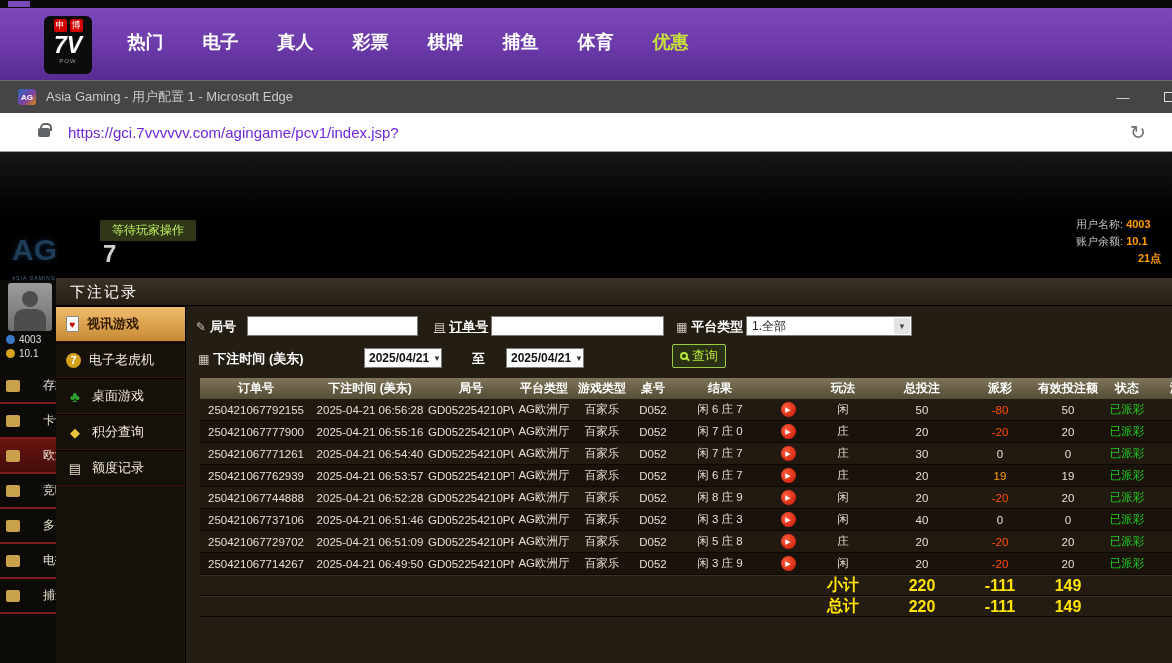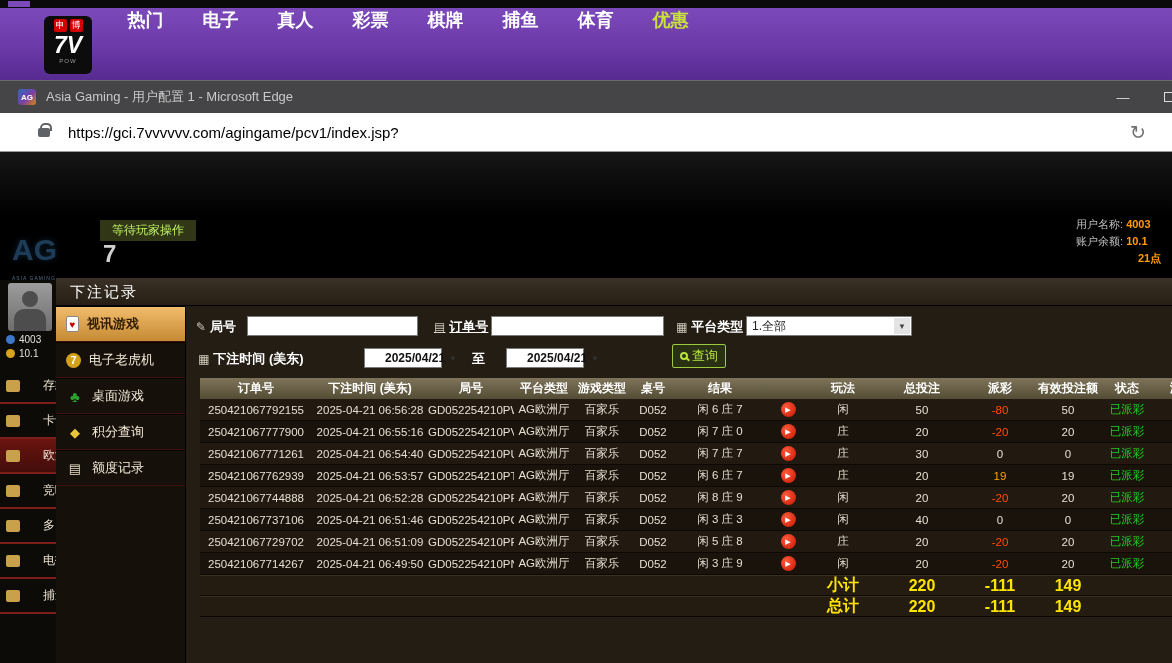--- a/index.html
+++ b/index.html
@@ -14,42 +14,42 @@
   
   .topnav { position:absolute; top:8px; left:0; width:100%; height:72px;
     background:linear-gradient(180deg,#7c49ba 0%,#6b39a8 55%,#572b91 100%); }
   .logo { position:absolute; left:44px; top:8px; width:48px; height:58px; background:#0c0c0c;
     border-radius:6px; display:flex; flex-direction:column; align-items:center; }
   .logo-badges { display:flex; gap:3px; margin-top:3px; }
   .logo-badge { width:13px; height:13px; background:#d40000; color:#fff; font-size:9px;
     display:flex; align-items:center; justify-content:center; border-radius:2px; }
   .logo-text { color:#fff; font-weight:bold; font-size:23px; font-style:italic; line-height:26px; }
   .logo-sub { color:#999; font-size:6px; letter-spacing:1px; }
-  .nav-items { position:absolute; left:108px; top:0; height:68px; display:flex; }
+  .nav-items { position:absolute; left:108px; top:0; height:68px; display:flex; align-items:center; }
   .nav-item { width:75px; text-align:center; color:#fff; font-size:18px; font-weight:bold; cursor:pointer; }
   .nav-item.highlight { color:#c9e23b; }
 
   
   .titlebar { position:absolute; top:80px; left:0; width:100%; height:33px; background:#454547;
     border-top:1px solid #6a6a6a; display:flex; align-items:center; color:#c9c9c9; font-size:13px; }
   .favicon { margin-left:18px; width:18px; height:16px; border-radius:3px; flex:none;
     background:linear-gradient(135deg,#2b6cb8,#7a3fa8 55%,#e08a00); color:#fff; font-size:8px;
     font-weight:bold; display:flex; align-items:center; justify-content:center; }
   .tb-title { margin-left:10px; white-space:nowrap; }
   .win-controls { position:absolute; right:-20px; top:0; height:100%; display:flex; }
   .win-btn { width:46px; display:flex; align-items:center; justify-content:center; color:#ddd; font-size:13px; cursor:pointer; }
   .max-box { width:10px; height:10px; border:1px solid #ddd; display:inline-block; }
 
   
   .addressbar { position:absolute; top:113px; left:0; width:100%; height:39px; background:#fff;
     display:flex; align-items:center; border-bottom:1px solid #9a9a9a; }
   .lock-icon { margin-left:38px; width:12px; height:9px; background:#5f6368; border-radius:2px; position:relative; flex:none; }
   .lock-icon::before { content:''; position:absolute; top:-5px; left:2px; width:8px; height:6px;
     border:2px solid #5f6368; border-bottom:none; border-radius:5px 5px 0 0; }
-  .url { margin-left:18px; font-size:15px; color:#000000; white-space:nowrap; }
+  .url { margin-left:18px; font-size:15px; color:#6d28d9; white-space:nowrap; }
   .refresh { position:absolute; right:26px; font-size:19px; color:#707070; cursor:pointer; }
 
   
   .gamearea { position:absolute; top:152px; left:0; width:100%; height:511px; background:#000; }
   .gamearea::before { content:''; position:absolute; top:0; left:0; right:0; height:64px;
     background:linear-gradient(180deg,#161616,#000); }
   .ag-logo { position:absolute; left:12px; top:84px; color:#1d3c58; font-size:30px; font-weight:bold;
     text-shadow:0 0 6px #0e2234; line-height:28px; }
   .ag-logo small { display:block; font-size:5px; color:#5a7186; letter-spacing:1px; font-weight:normal; }
   .banner { position:absolute; left:100px; top:68px; background:rgba(58,64,26,.85); color:#bef264;
@@ -93,21 +93,21 @@
 
   .content { position:absolute; left:130px; top:28px; right:0; bottom:0; background:#241d14; overflow:hidden; }
   .f-label { position:absolute; color:#fff; font-size:13px; font-weight:bold; white-space:nowrap; }
   .f-ico { color:#cfc8b8; font-weight:normal; margin-right:4px; font-size:12px; }
   .f-input { position:absolute; height:20px; background:#fff; border:1px solid #7a7a7a; font-size:12px; padding:0 4px; color:#222; }
   .f-select { position:absolute; height:20px; background:#fff; border:1px solid #7a7a7a; font-size:12px;
     color:#222; display:flex; align-items:center; padding-left:5px; cursor:pointer; }
   .sel-arrow { position:absolute; right:1px; top:1px; bottom:1px; width:16px; background:#e3e3e3;
     display:flex; align-items:center; justify-content:center; font-size:8px; color:#444; }
   .f-date { position:absolute; height:20px; background:#fff; border:1px solid #7a7a7a; font-size:12px; color:#111;
-    display:flex; align-items:center; justify-content:space-between; padding:0 20px; cursor:pointer; font-weight:bold; }
+    display:flex; align-items:center; justify-content:space-between; padding:0 4px; cursor:pointer; font-weight:bold; }
   .f-date .arr { font-size:8px; color:#333; margin-left:4px; }
   .search-btn { position:absolute; left:486px; top:38px; width:54px; height:24px; background:#2a3013;
     border:1px solid #9ccb3b; border-radius:2px; color:#b6e33e; font-size:13px; display:flex;
     align-items:center; justify-content:center; gap:4px; cursor:pointer; }
   .mag { width:8px; height:8px; border:2px solid #b6e33e; border-radius:50%; position:relative; flex:none; }
   .mag::after { content:''; position:absolute; width:5px; height:2px; background:#b6e33e;
     transform:rotate(45deg); right:-4px; bottom:-2px; }
 
   
   .table { position:absolute; left:0; right:0; top:72px; bottom:0; padding-left:14px; }

